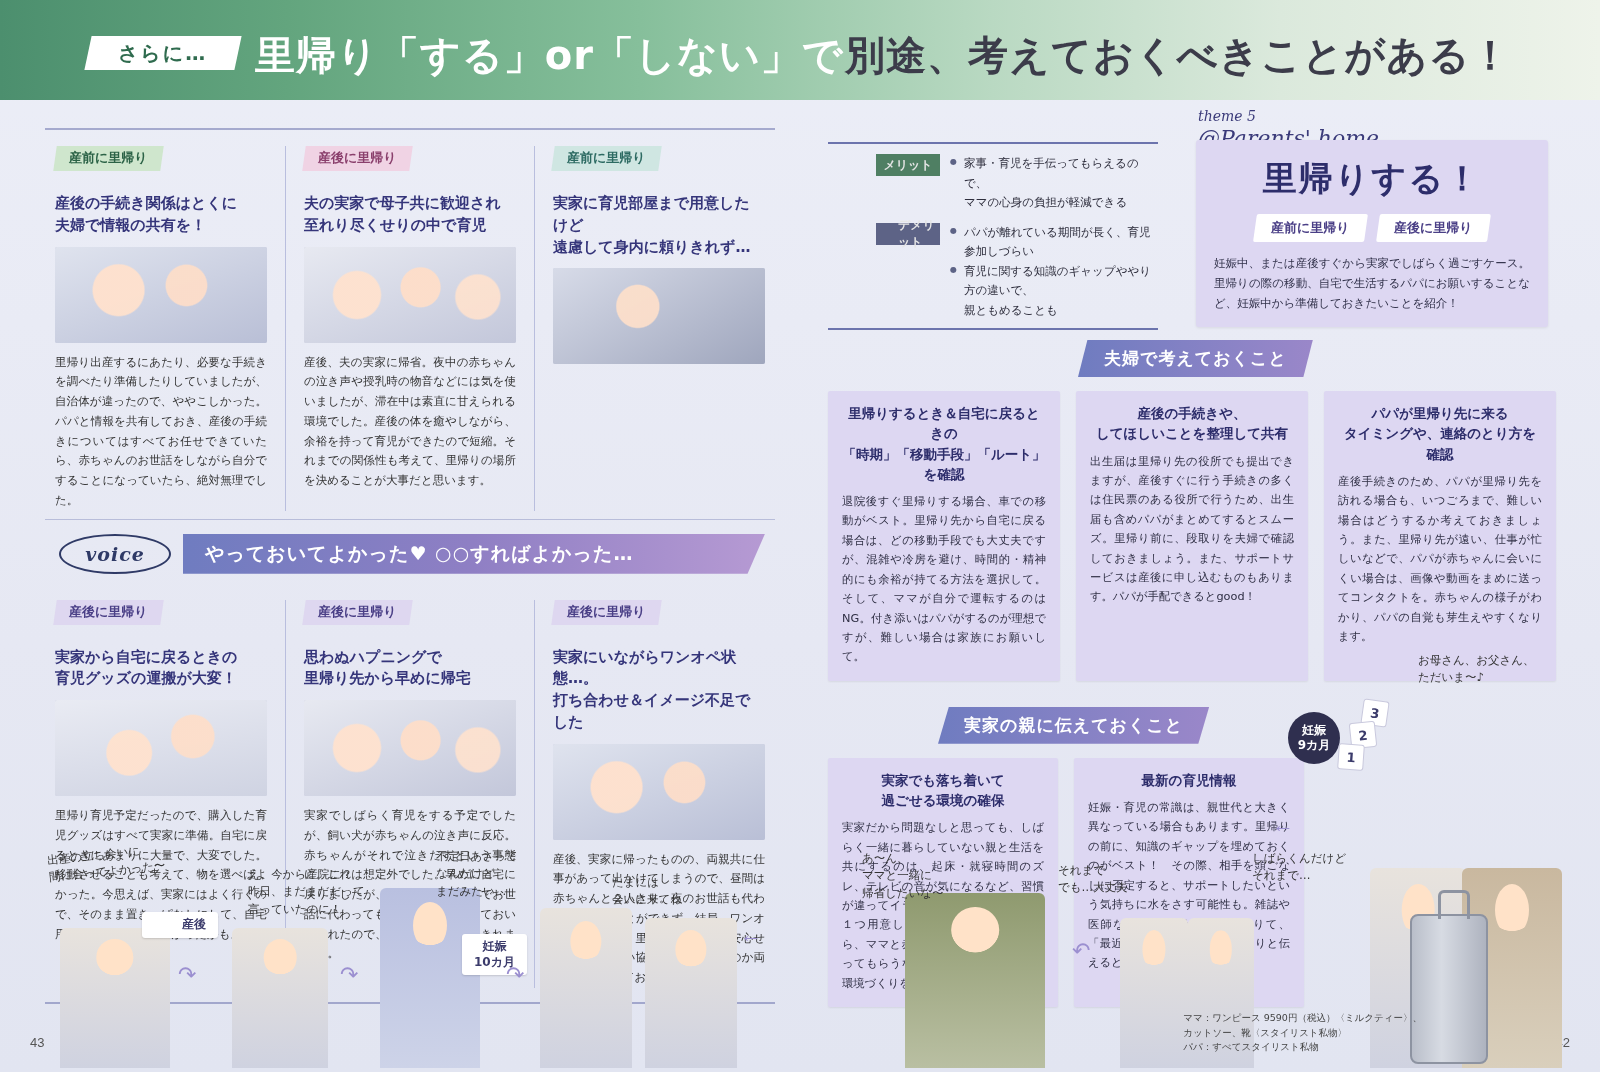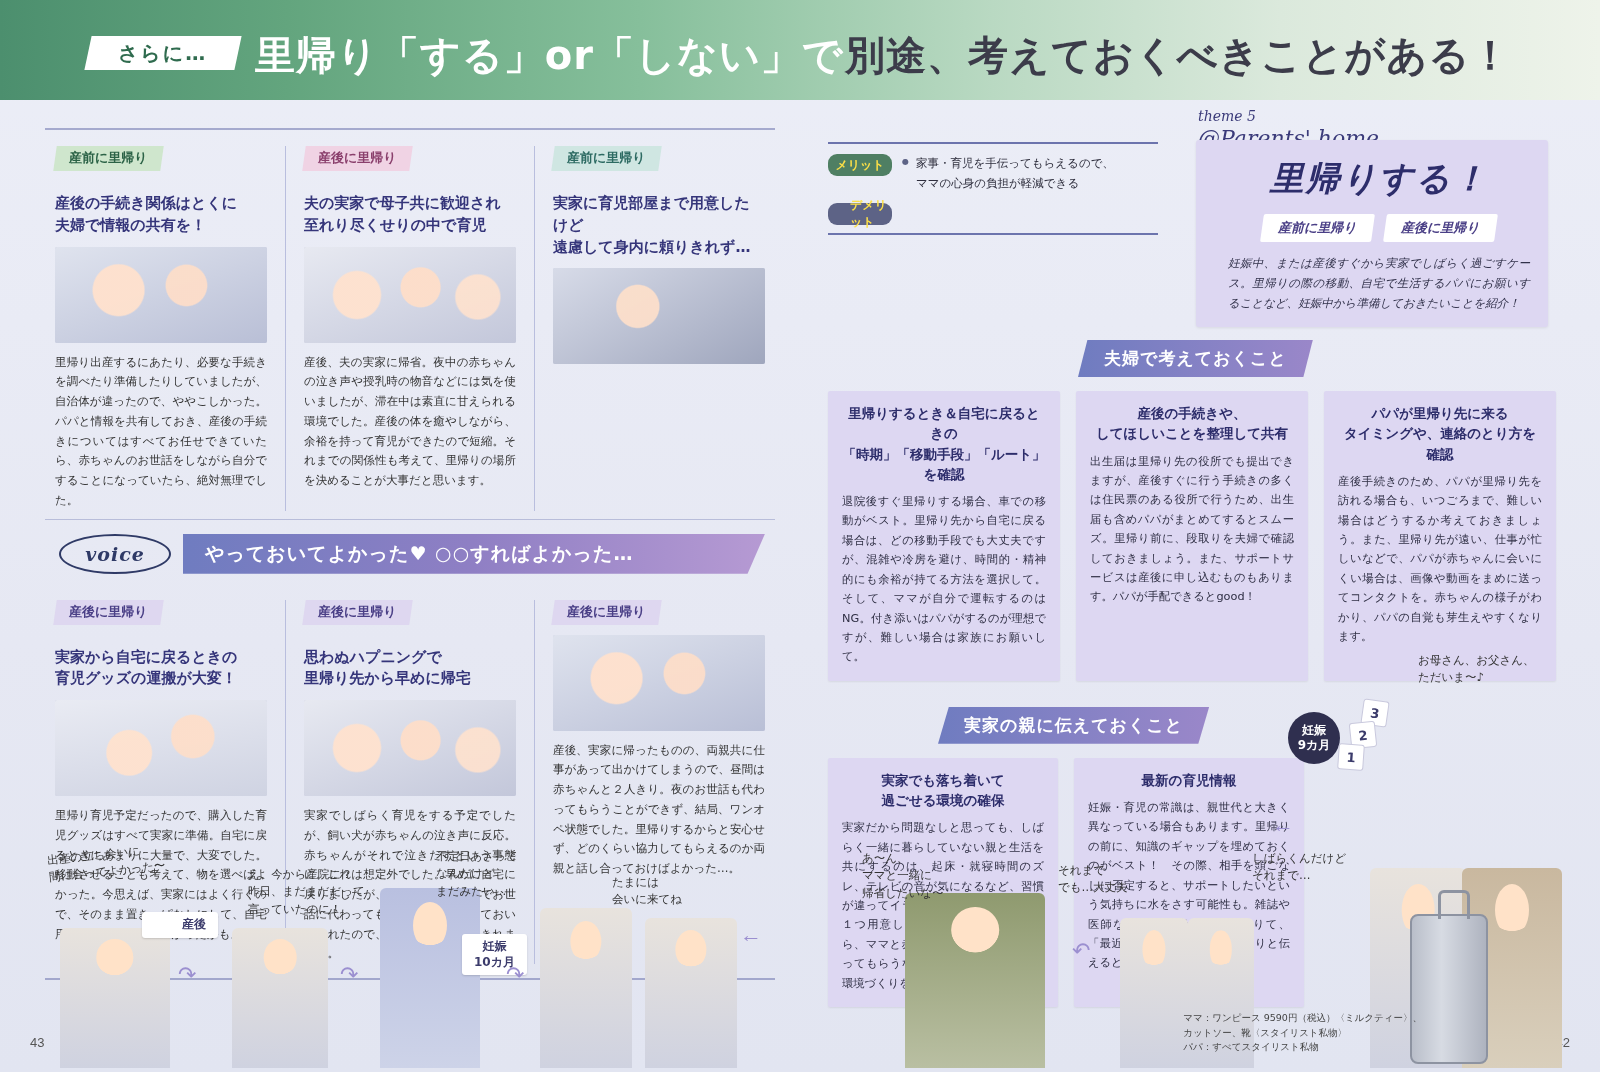--- a/index.html
+++ b/index.html
@@ -130,37 +130,37 @@
     position:absolute; left:1198px; top:108px;
     font-family:"DejaVu Serif", serif; font-style:italic; color:#3b3b7a;
   }
   .theme-label .t1 { font-size:14px; }
   .theme-label .t2 { font-size:22px; margin-top:2px; }
 
   .merit-box { position:absolute; left:828px; top:142px; width:330px; }
   .merit-line { height:2px; background:#6c74ad; }
   .merit-row { display:flex; gap:10px; margin:10px 0 8px 0; }
   .badge {
-    width:64px; height:22px; border-radius:9px; color:#fde047; font-size:12px; font-weight:700;
+    width:64px; height:22px; border-radius:0; color:#e5e5e5; font-size:12px; font-weight:700;
     display:flex; align-items:center; justify-content:center; flex:none;
     font-family:"DejaVu Sans", sans-serif;
+    margin-left:48px;
   }
   .badge.merit { background:#4f7f63; }
   .badge.demerit { background:#5d6386;padding-left:22px; }
   .bullets { font-size:11.5px; line-height:1.7; color:#2e2e3d; font-family:"DejaVu Sans", sans-serif; }
   .bullets div { position:relative; padding-left:14px; }
   .bullets div::before {
     content:"●"; position:absolute; left:0; top:0; font-size:8px; color:#5d6386; line-height:1.9;
   }
 
   .satogaeri-panel {
     position:absolute; left:1196px; top:140px; width:352px; min-height:178px;
-    background:#ddd7f2; border-radius:3px; padding:16px 18px 14px 32px;
+    background:#ddd7f2; border-radius:3px; padding:16px 18px 14px 18px;
     box-shadow:0 1px 3px rgba(0,0,0,.08);
-    font-style:italic;
   }
   .satogaeri-title {
     text-align:center; font-size:34px; font-weight:700; color:#2d2d6b; letter-spacing:2px;
     font-family:"DejaVu Sans", sans-serif;
   }
   .chip-row { display:flex; gap:12px; justify-content:center; margin-top:12px; }
   .chip {
     background:#fff; color:#4a3f86; font-size:13px; font-weight:700;
     padding:5px 16px; border-radius:2px; transform:skewX(-8deg);
     font-family:"DejaVu Sans", sans-serif;
@@ -306,20 +306,22 @@
       <div class="card">
         <div class="tag purple"><span>産後に里帰り</span></div>
         <div class="card-head" style="white-space:pre-line">思わぬハプニングで
 里帰り先から早めに帰宅</div>
         <div class="photo p2"></div>
         <div class="body-txt">実家でしばらく育児をする予定でしたが、飼い犬が赤ちゃんの泣き声に反応。赤ちゃんがそれで泣きだすという事態に。これは想定外でした。早めに自宅に戻りましたが、夫が育児講座などでお世話に代わってもらうことを予習しておいてくれたので、夫婦２人でも乗りきれました。</div>
       </div>
       <div class="divider-v"></div>
       <div class="card">
         <div class="tag purple"><span>産後に里帰り</span></div>
+        <div class="card-head" style="white-space:pre-line">実家にいながらワンオペ状態…。
+打ち合わせ＆イメージ不足でした</div>
         <div class="photo"></div>
         <div class="body-txt">産後、実家に帰ったものの、両親共に仕事があって出かけてしまうので、昼間は赤ちゃんと２人きり。夜のお世話も代わってもらうことができず、結局、ワンオペ状態でした。里帰りするからと安心せず、どのくらい協力してもらえるのか両親と話し合っておけばよかった…。</div>
       </div>
     </div>
 
     <div class="hr" style="margin-top:6px"></div>
   </div>
 
   <div class="theme-label">
     <div class="t1">theme 5</div>
@@ -330,20 +332,25 @@
     <div class="merit-line"></div>
     <div class="merit-row">
       <div class="badge merit">メリット</div>
       <div class="bullets">
         <div style="white-space:pre-line">家事・育児を手伝ってもらえるので、
 ママの心身の負担が軽減できる</div>
       </div>
     </div>
     <div class="merit-row">
       <div class="badge demerit">デメリット</div>
+      <div class="bullets">
+        <div style="white-space:pre-line">パパが離れている期間が長く、育児参加しづらい</div>
+        <div style="white-space:pre-line">育児に関する知識のギャップややり方の違いで、
+親ともめることも</div>
+      </div>
     </div>
     <div class="merit-line" style="margin-top:6px"></div>
   </div>
 
   <div class="satogaeri-panel">
     <div class="satogaeri-title">里帰りする！</div>
     <div class="chip-row">
       <div class="chip"><span>産前に里帰り</span></div>
       <div class="chip"><span>産後に里帰り</span></div>
     </div>

